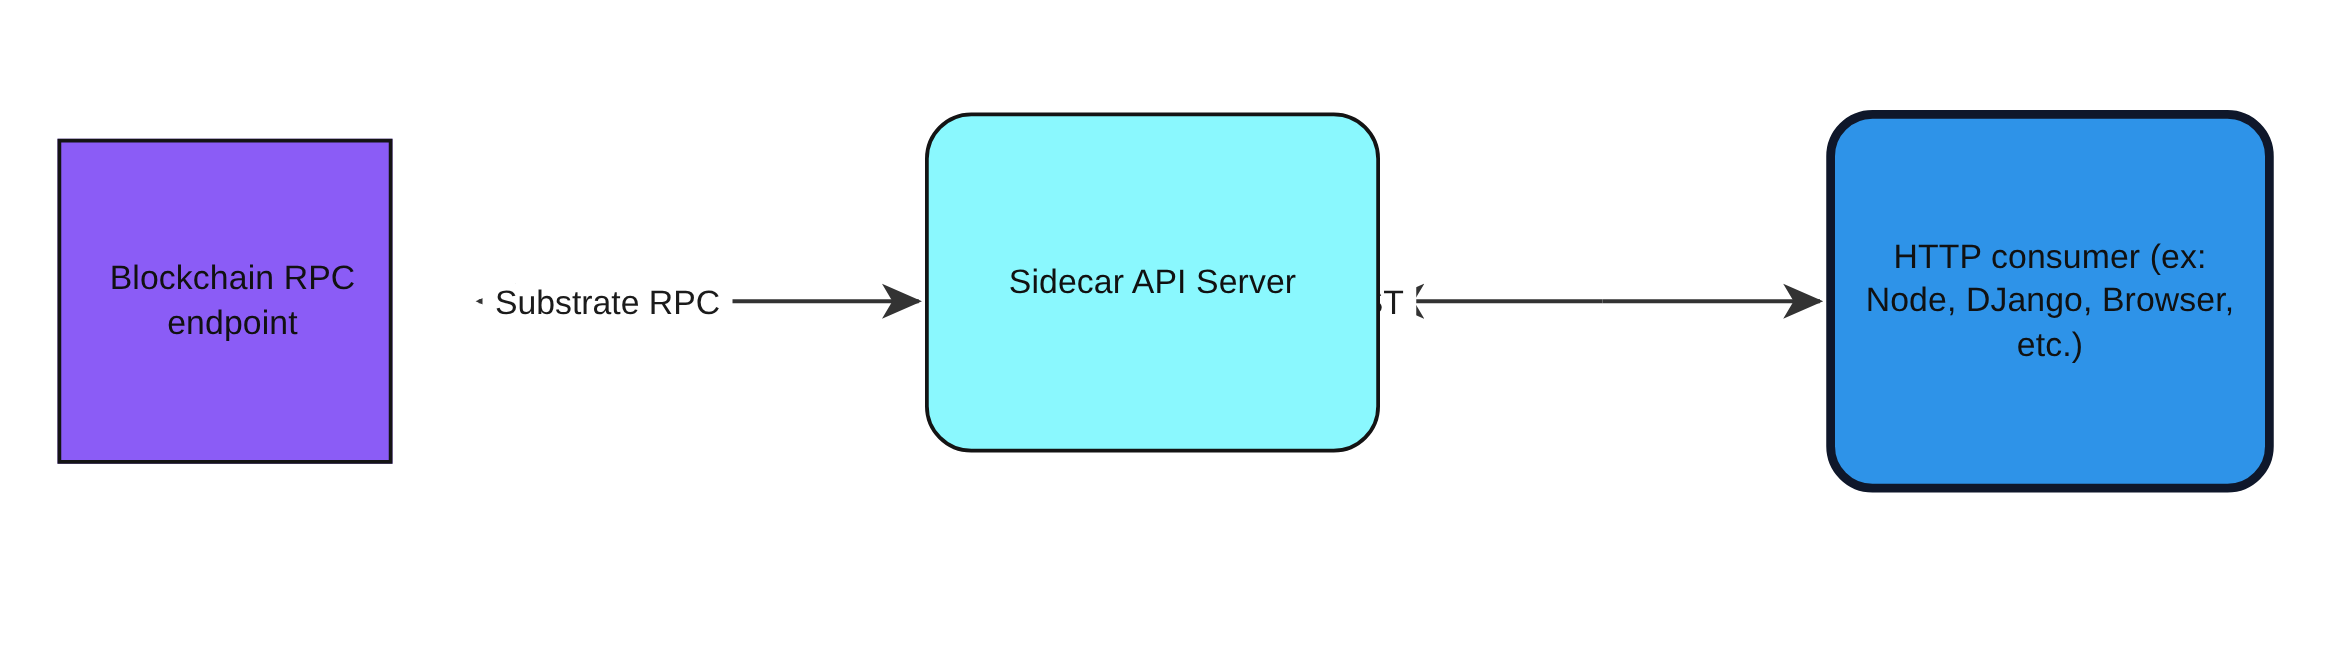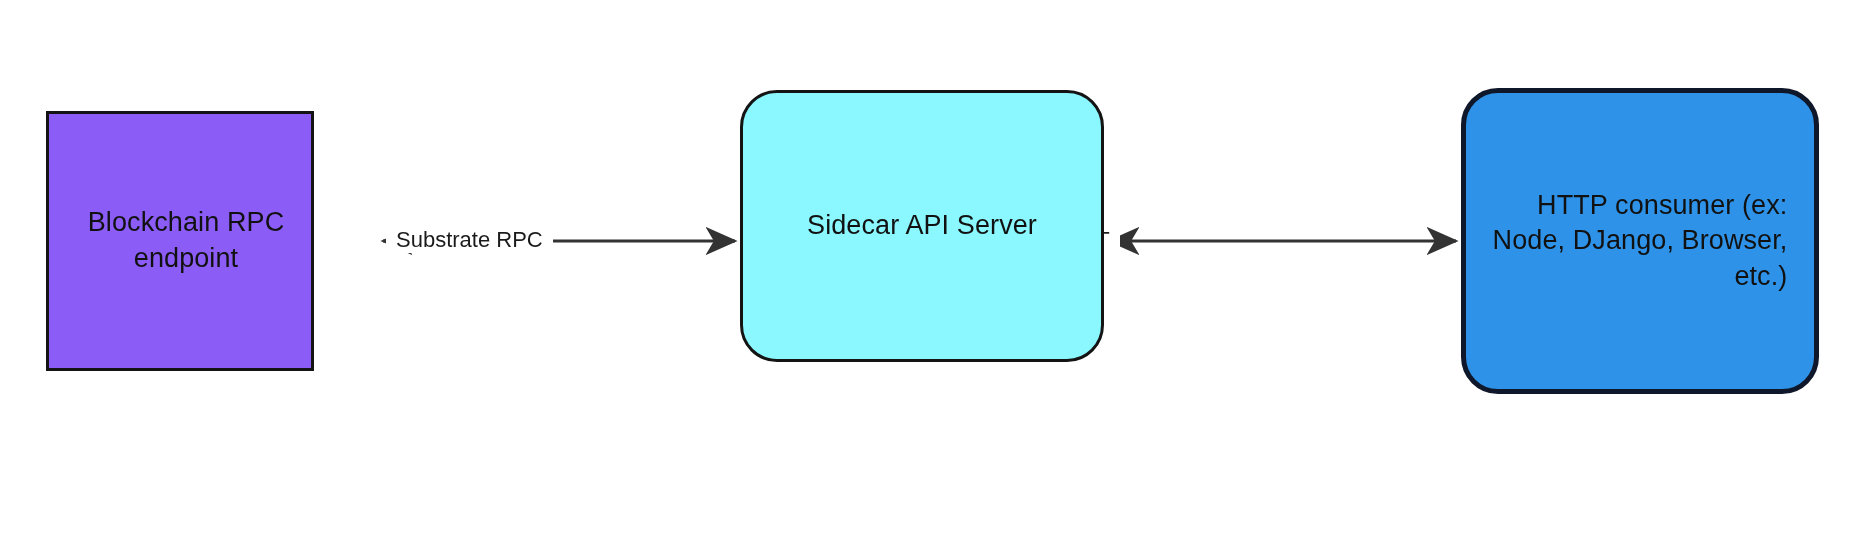--- a/index.html
+++ b/index.html
@@ -57,38 +57,37 @@
     border: 3px solid #141414;
     border-radius: 37px;
   }
 
   #node-consumer {
     left: 1461px;
     top: 88px;
     width: 358px;
     height: 306px;
     background: #2E93E8;
-    border: 5px solid #0f172a;
+    border: 7px solid #0f172a;
     border-radius: 37px;
-    text-align: right;
   }
 
   
   .edge {
     position: absolute;
     top: 0;
     left: 0;
     width: 1866px;
     height: 535px;
     pointer-events: none;
   }
   .edge-label {
     position: absolute;
     color: #1b1b1b;
-    font-size: 22px;
+    font-size: 27px;
     line-height: 1;
     background: #ffffff;
     padding: 2px 10px;
     white-space: nowrap;
   }
   #label-substrate-rpc {
     left: 386px;
     top: 227px;
   }
   #label-rest {

